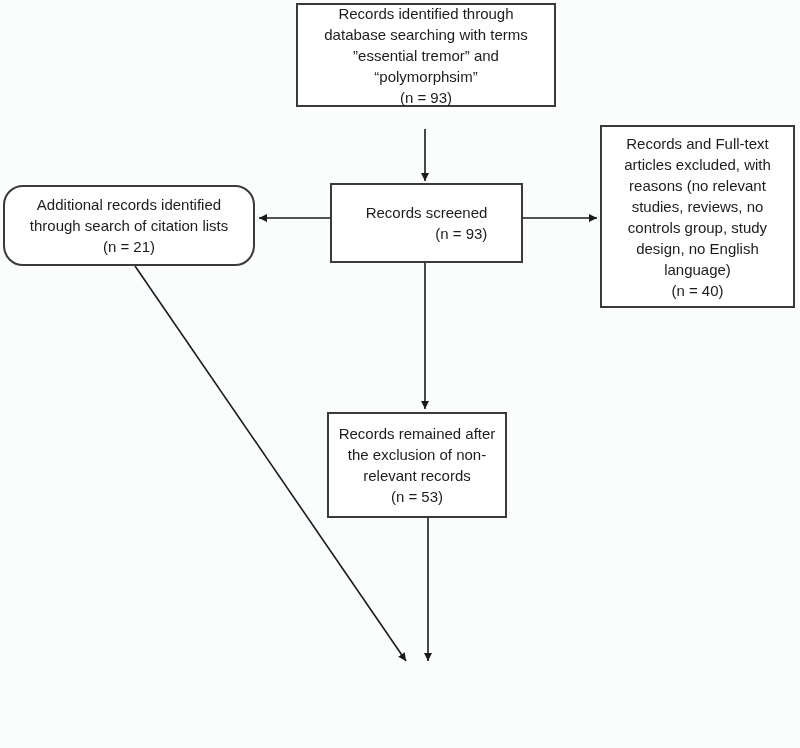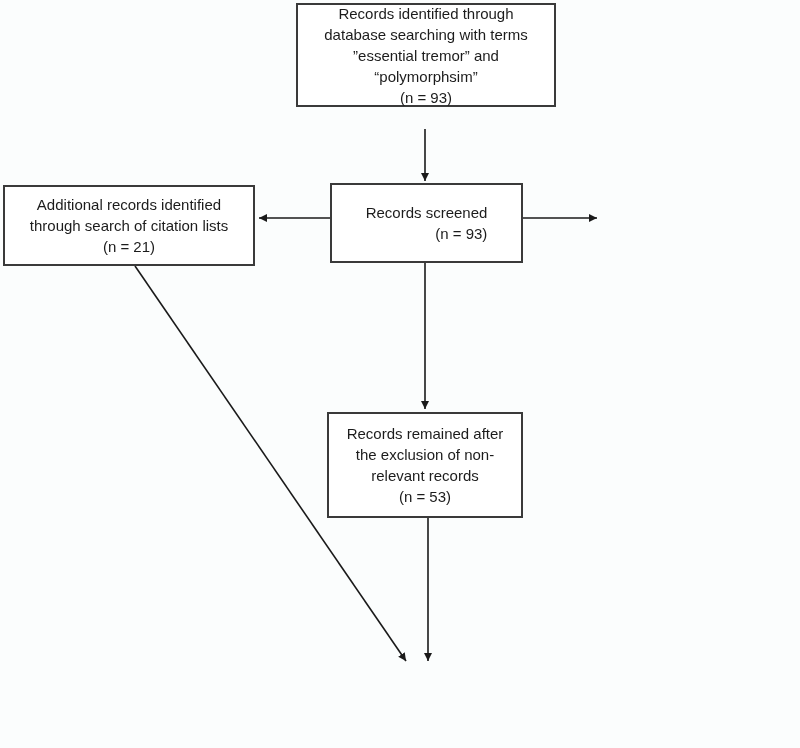--- a/index.html
+++ b/index.html
@@ -44,23 +44,23 @@
   }
   .node-label {
     font-size: 15px;
     line-height: 21px;
     color: var(--text-color);
     white-space: pre-line;
     padding: 0 4px;
   }
   .node-identified { left: 296px; top: 3px;   width: 260px; height: 104px; }
   .node-screened   { left: 330px; top: 183px; width: 193px; height: 80px; text-align: right;  }
-  .node-additional { left: 3px;   top: 185px; width: 252px; height: 81px;  }
+  .node-additional { left: 3px;   top: 185px; width: 252px; height: 81px; border-radius: 20px;  }
   .node-excluded   { left: 600px; top: 125px; width: 195px; height: 183px; }
-  .node-remained   { left: 327px; top: 412px; width: 196px; height: 106px; }
+  .node-remained   { left: 327px; top: 412px; width: 180px; height: 106px; }
   .node-included   { left: 327px; top: 665px; width: 198px; height: 80px;  }
 </style>
 </head>
 <body>
 
 <div class="diagram">
 
   <svg class="arrow-layer" width="800" height="748" viewBox="0 0 800 748" xmlns="http://www.w3.org/2000/svg">
     <defs>
       <marker id="ah" markerWidth="9" markerHeight="9" refX="8" refY="4" orient="auto" markerUnits="userSpaceOnUse">
@@ -87,20 +87,30 @@
     <div class="node-label">Additional records identified
 through search of citation lists
 (n = 21)</div>
   </div>
 
   <div class="node node-screened">
     <div class="node-label">Records screened
 (n = 93)</div>
   </div>
 
+  <div class="node node-excluded">
+    <div class="node-label">Records and Full-text
+articles excluded, with
+reasons (no relevant
+studies, reviews, no
+controls group, study
+design, no English
+language)
+(n = 40)</div>
+  </div>
 
   <div class="node node-remained">
     <div class="node-label">Records remained after
 the exclusion of non-
 relevant records
 (n = 53)</div>
   </div>
 
 
 </div>

